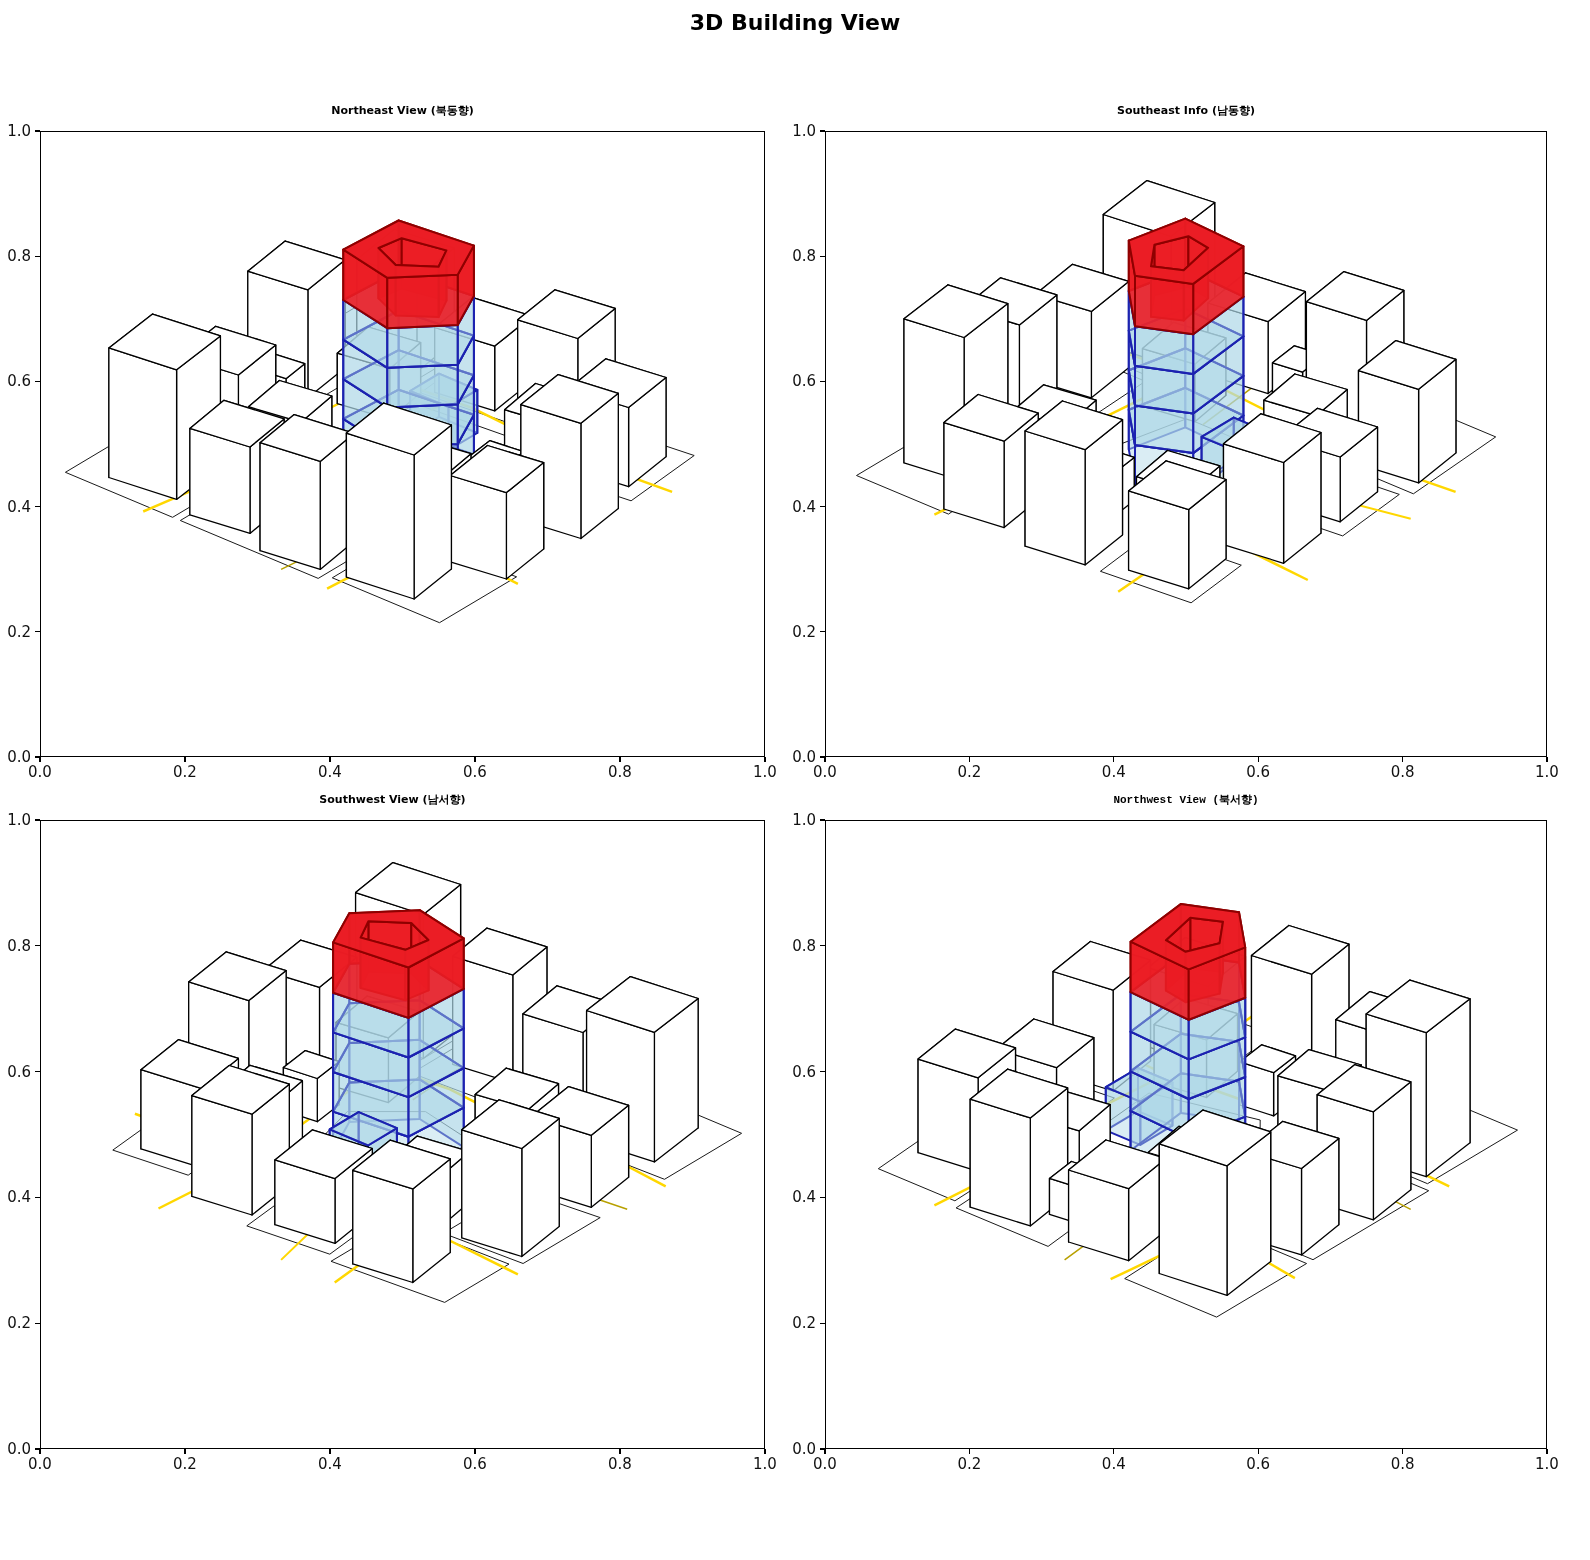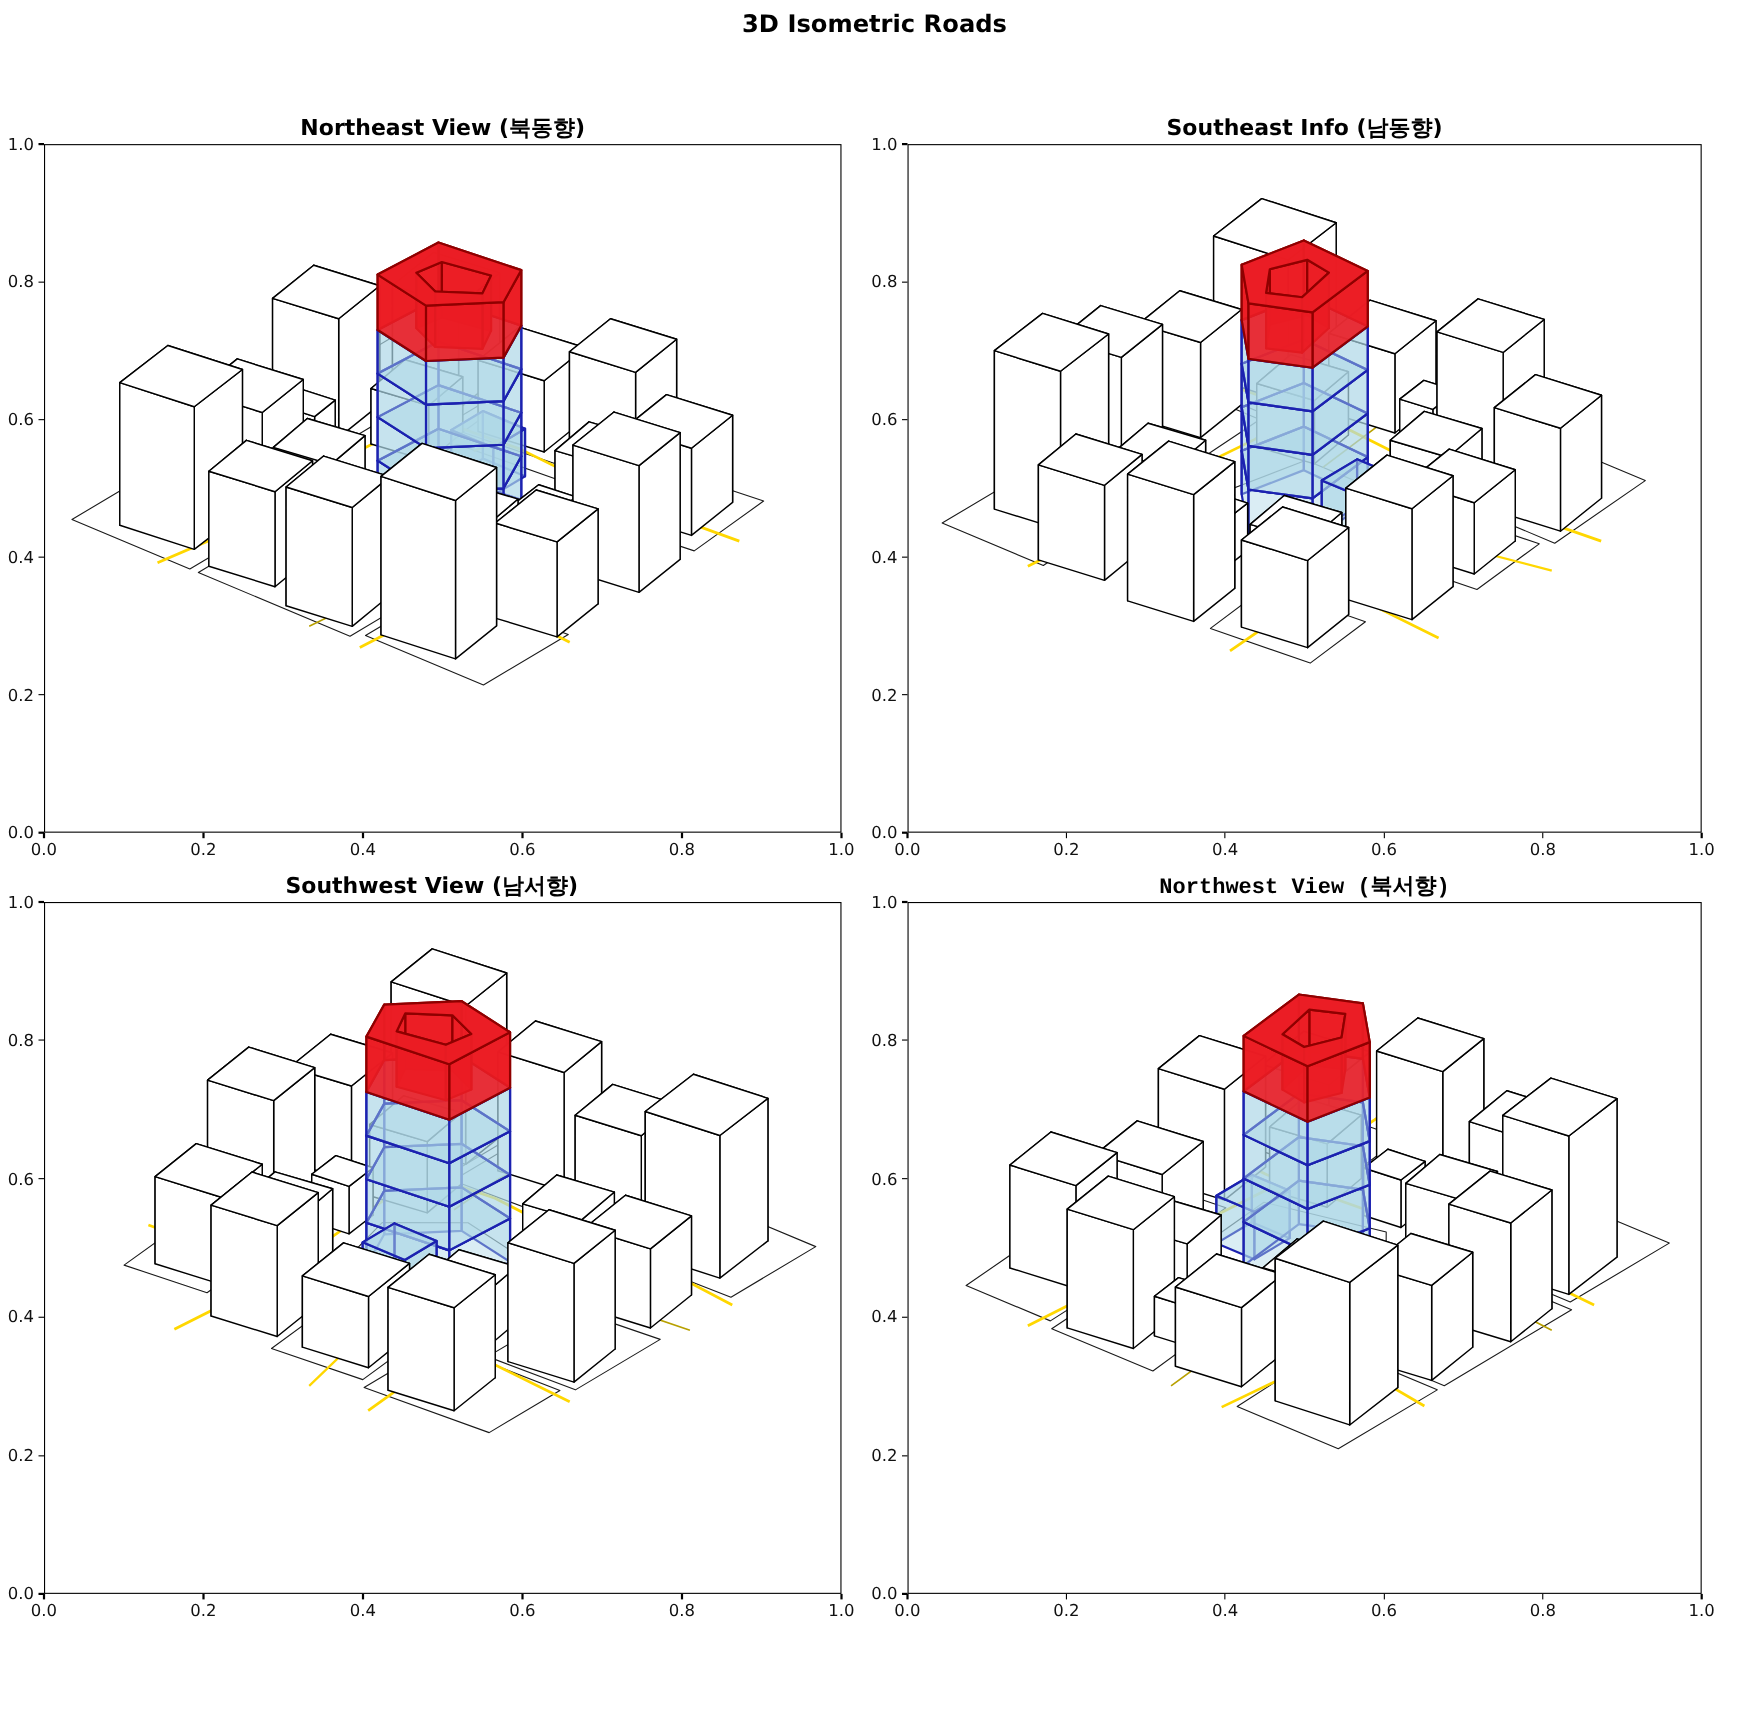--- a/index.html
+++ b/index.html
@@ -1,36 +1,36 @@
 <!DOCTYPE html>
 <html><head>
 <meta charset="utf-8">
 <style>
   html,body{margin:0;padding:0;background:#ffffff;}
   body{font-family:"DejaVu Sans","Liberation Sans",sans-serif;color:#000;}
   #figure{position:relative;width:1590px;height:1560px;background:#fff;overflow:hidden;}
   .suptitle{position:absolute;left:0;top:8px;width:1590px;text-align:center;
             font-size:22px;font-weight:bold;line-height:1.35;}
   .suptitle .line2{font-size:22px;font-weight:bold;}
-  .sp-title{position:absolute;text-align:center;font-size:20px;font-weight:bold;white-space:nowrap;}
+  .sp-title{position:absolute;text-align:center;font-size:11px;font-weight:bold;white-space:nowrap;}
   .axes{position:absolute;border:1.6px solid #000;box-sizing:border-box;background:#fff;}
   .axes svg{display:block;}
   .ticklabel{position:absolute;font-size:15px;color:#111;line-height:16px;}
   .xtick{width:44px;text-align:center;}
   .ytick{width:38px;text-align:right;}
   .tickmark{position:absolute;background:#000;}
   .badge{position:absolute;left:795px;top:1526px;transform:translateX(-50%);
          font-size:17px;padding:5px 14px;border-radius:10px;white-space:nowrap;}
 </style>
 </head>
 <body>
 
 <div id="figure">
   <div class="suptitle">
-    <div>3D Isometric Roads</div>
+    <div>3D Building View</div>
   </div>
 
   <div id="subplot-grid">
       <div class="sp-title" style="left: 40px; top: 103px; width: 725px;">Northeast View (북동향)</div>
       <div class="axes" style="left: 40px; top: 131px; width: 725px; height: 626px;">
         <svg width="725" height="626">
           <path d="M101.5 294.3L212.0 337.4L131.6 385.3L24.4 340.3Z" fill="none" stroke="#1a1a1a" stroke-width="1" stroke-linejoin="round"></path>
           <path d="M210.0 346.4L354.3 400.4L277.2 446.4L139.3 388.5Z" fill="none" stroke="#1a1a1a" stroke-width="1" stroke-linejoin="round"></path>
           <path d="M362.0 403.6L475.6 444.8L398.5 490.7L291.3 445.8Z" fill="none" stroke="#1a1a1a" stroke-width="1" stroke-linejoin="round"></path>
           <path d="M242.9 210.1L322.7 240.3L248.8 284.4L165.8 256.0Z" fill="none" stroke="#1a1a1a" stroke-width="1" stroke-linejoin="round"></path>

